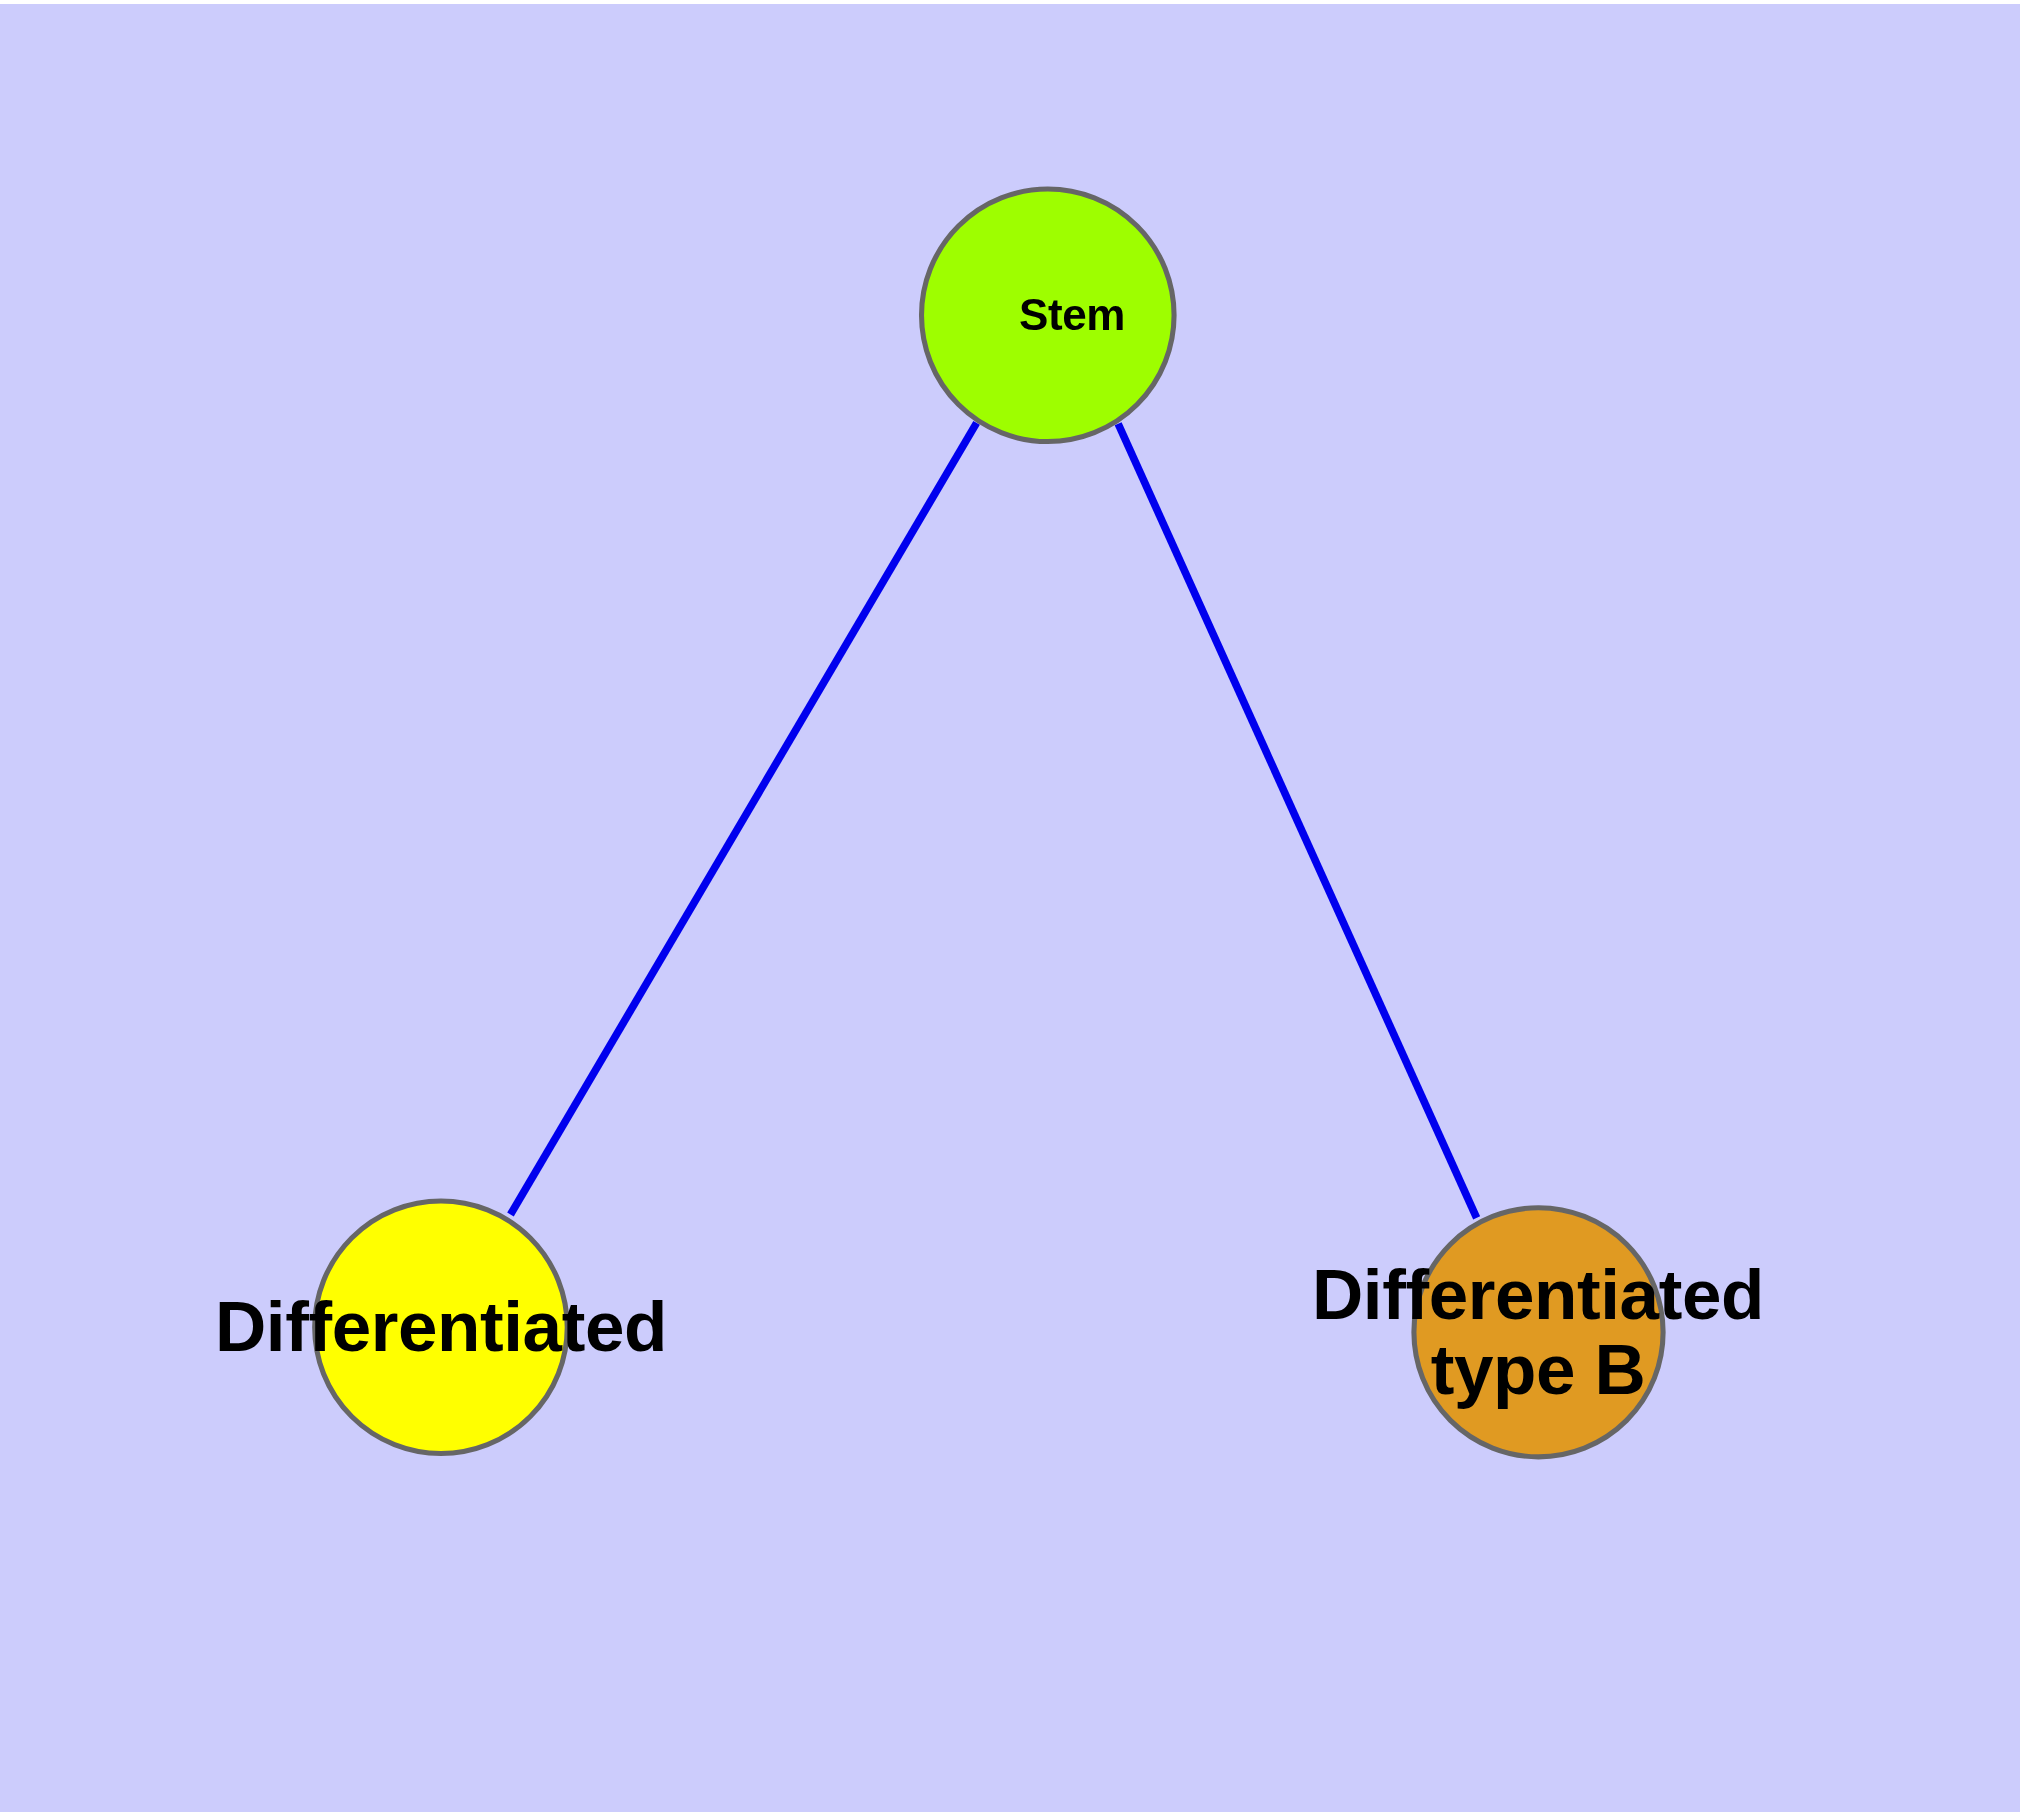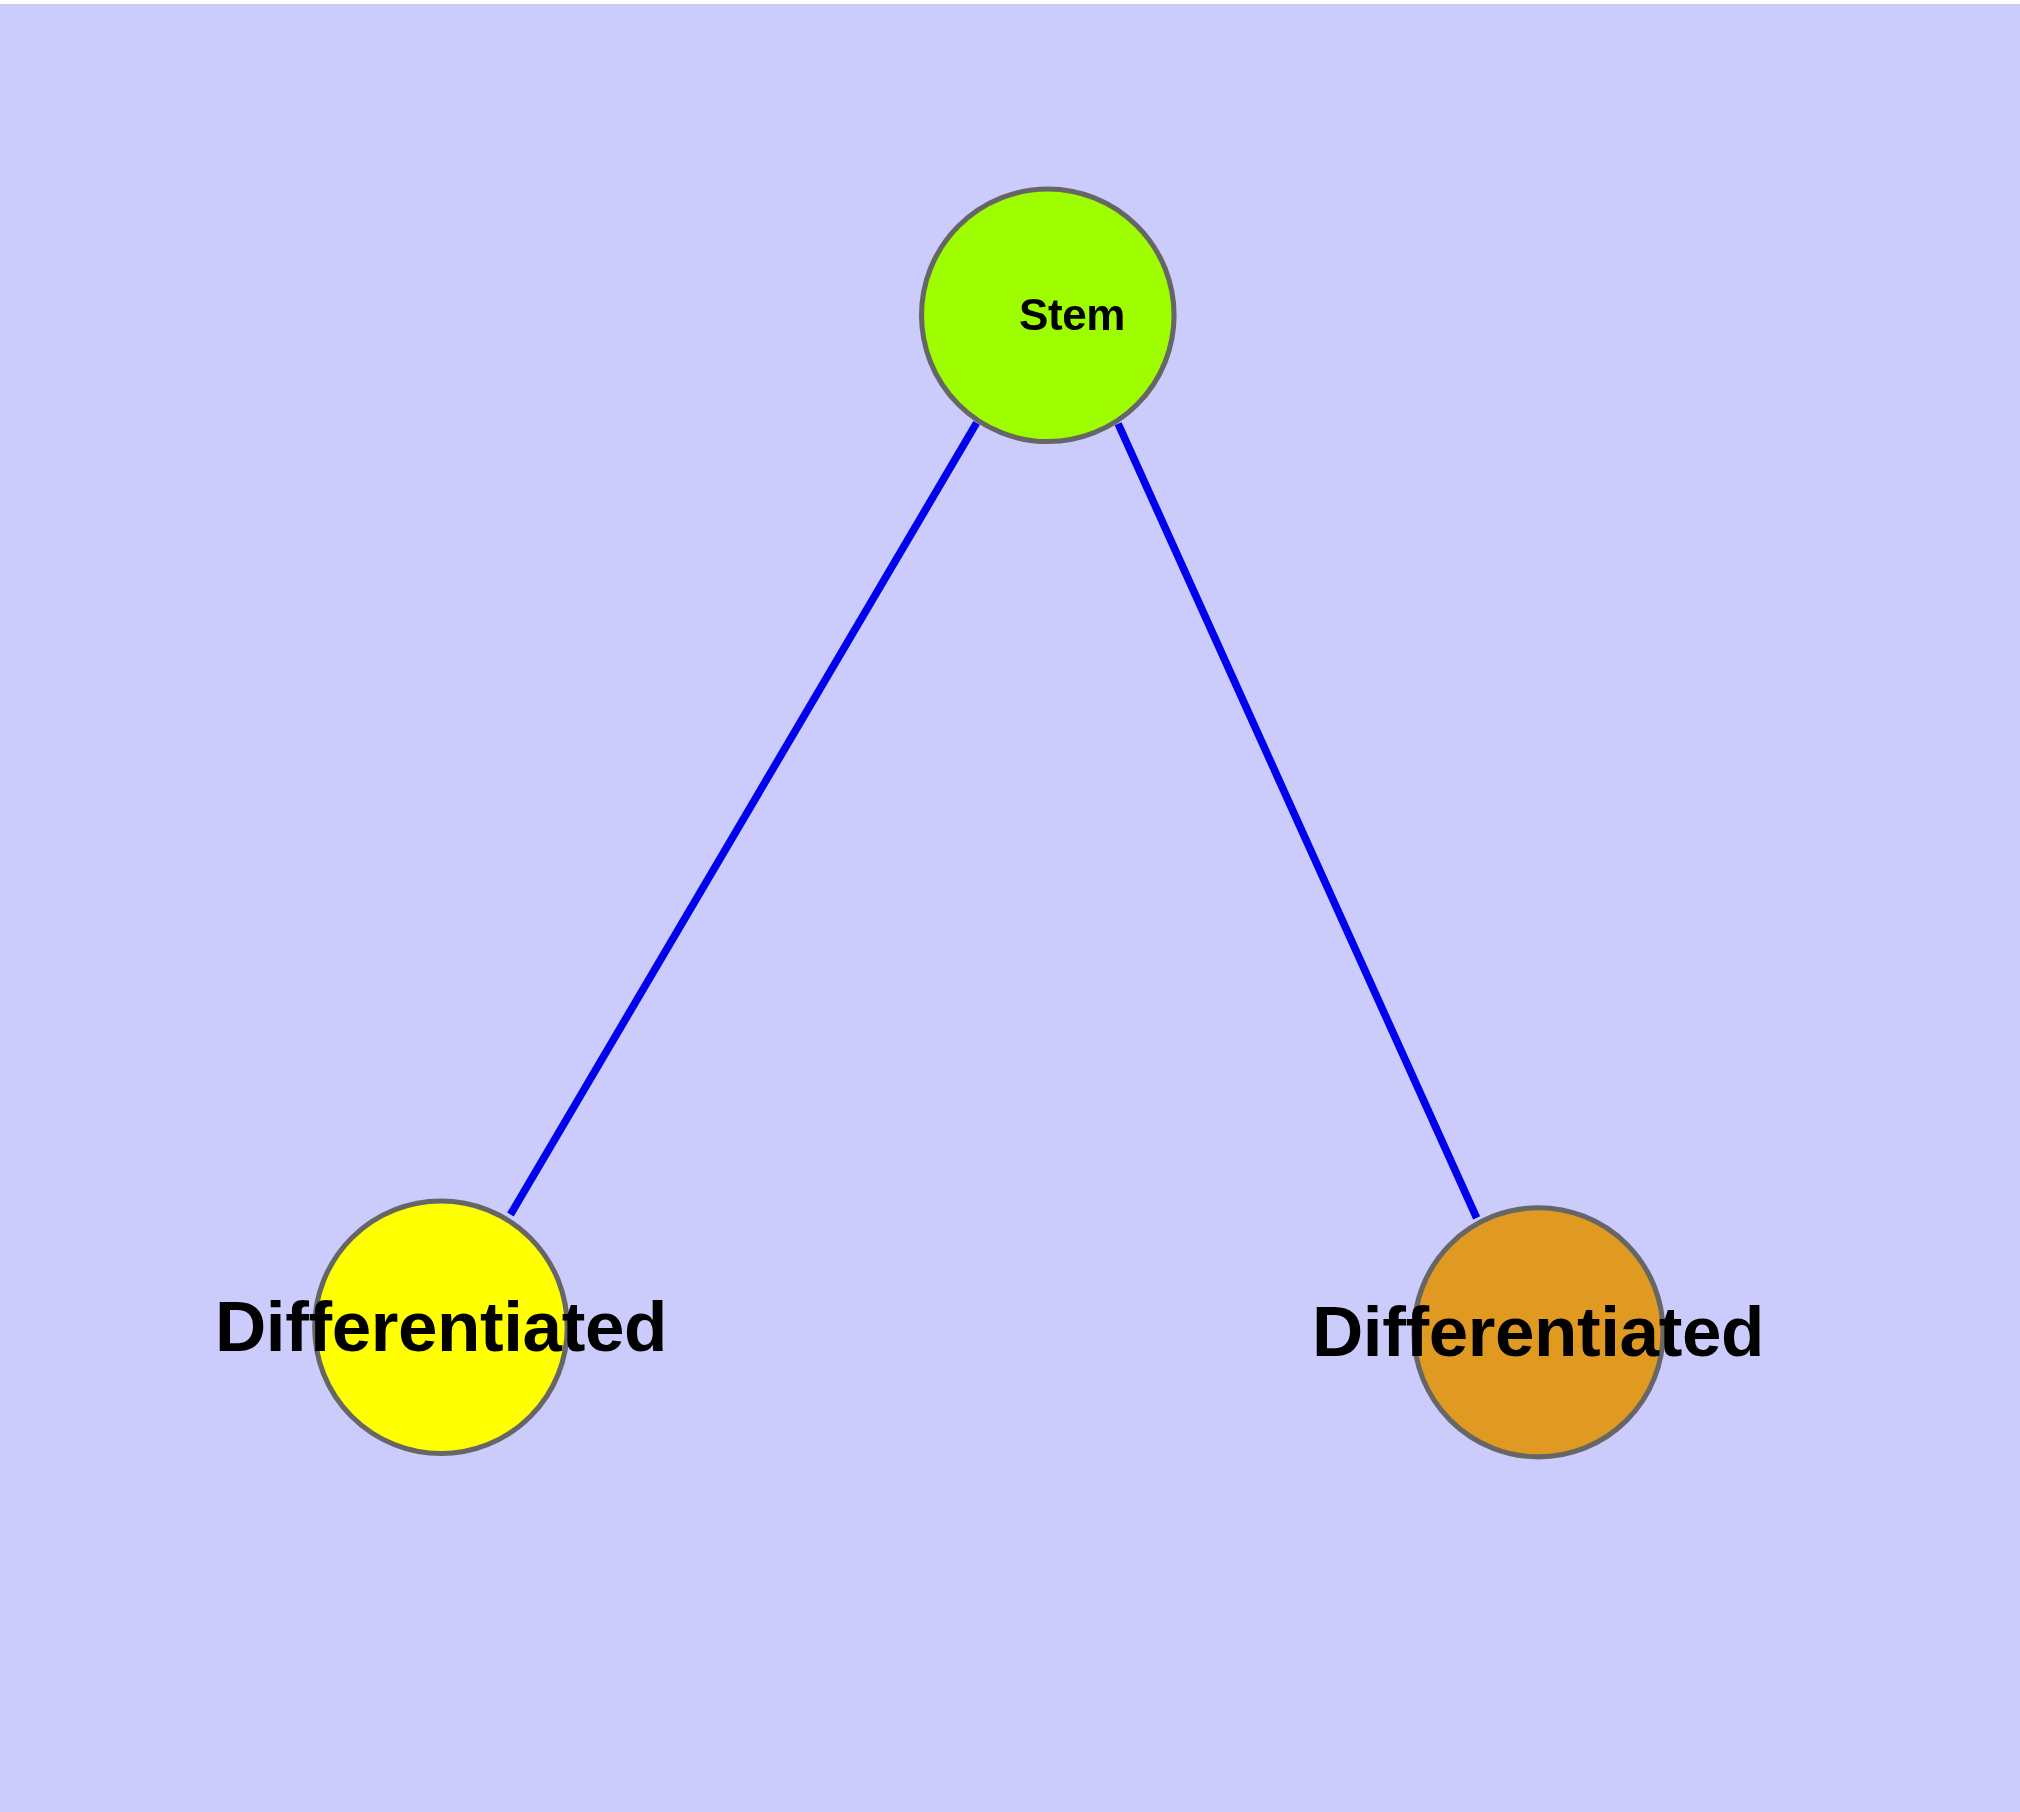--- a/index.html
+++ b/index.html
@@ -85,16 +85,17 @@
   <div class="node-label" id="label-stem">
     <span class="label-line">Stem</span>
   </div>
 
   <div class="node-label" id="label-diff-a">
     <span class="label-line">Differentiated</span>
   </div>
 
   <div class="node-label" id="label-diff-b">
     <span class="label-line">Differentiated</span>
+    <span class="label-line">type B</span>
   </div>
 
 </div>
 
 
 </body></html>

